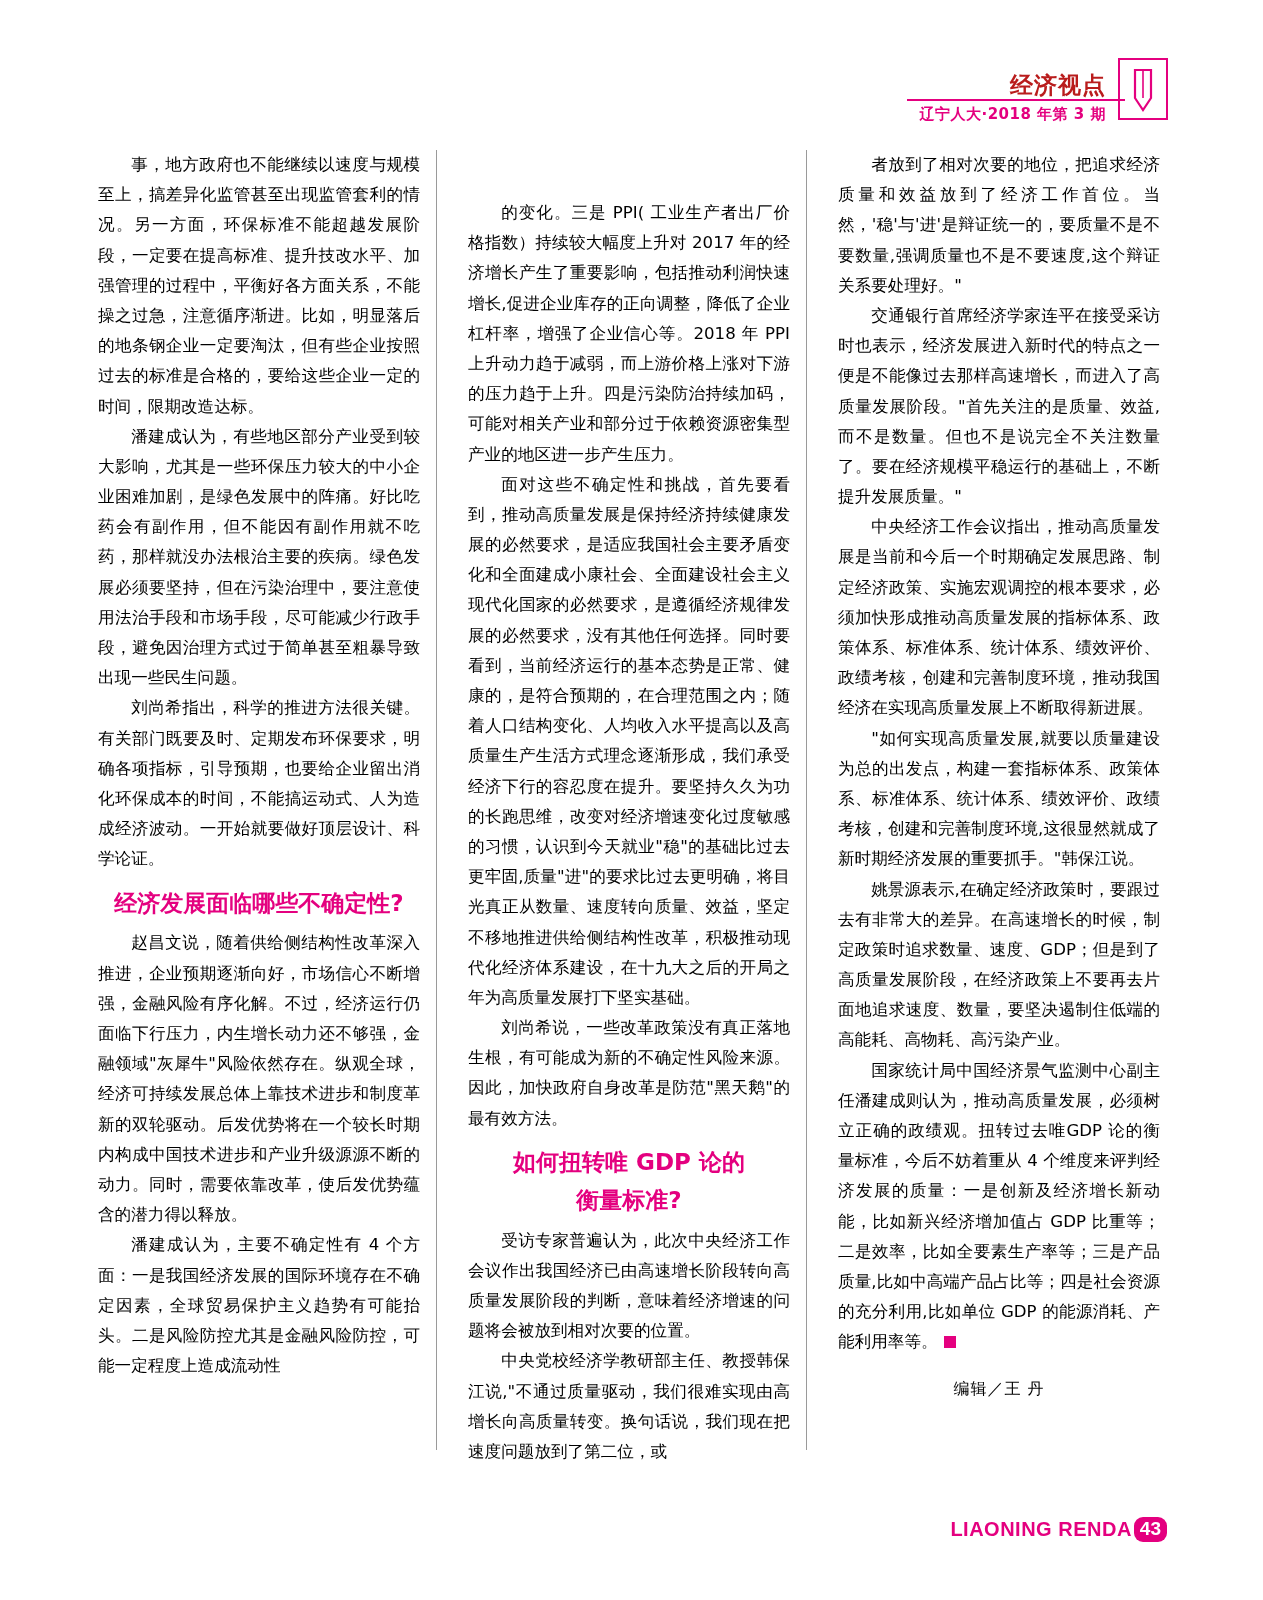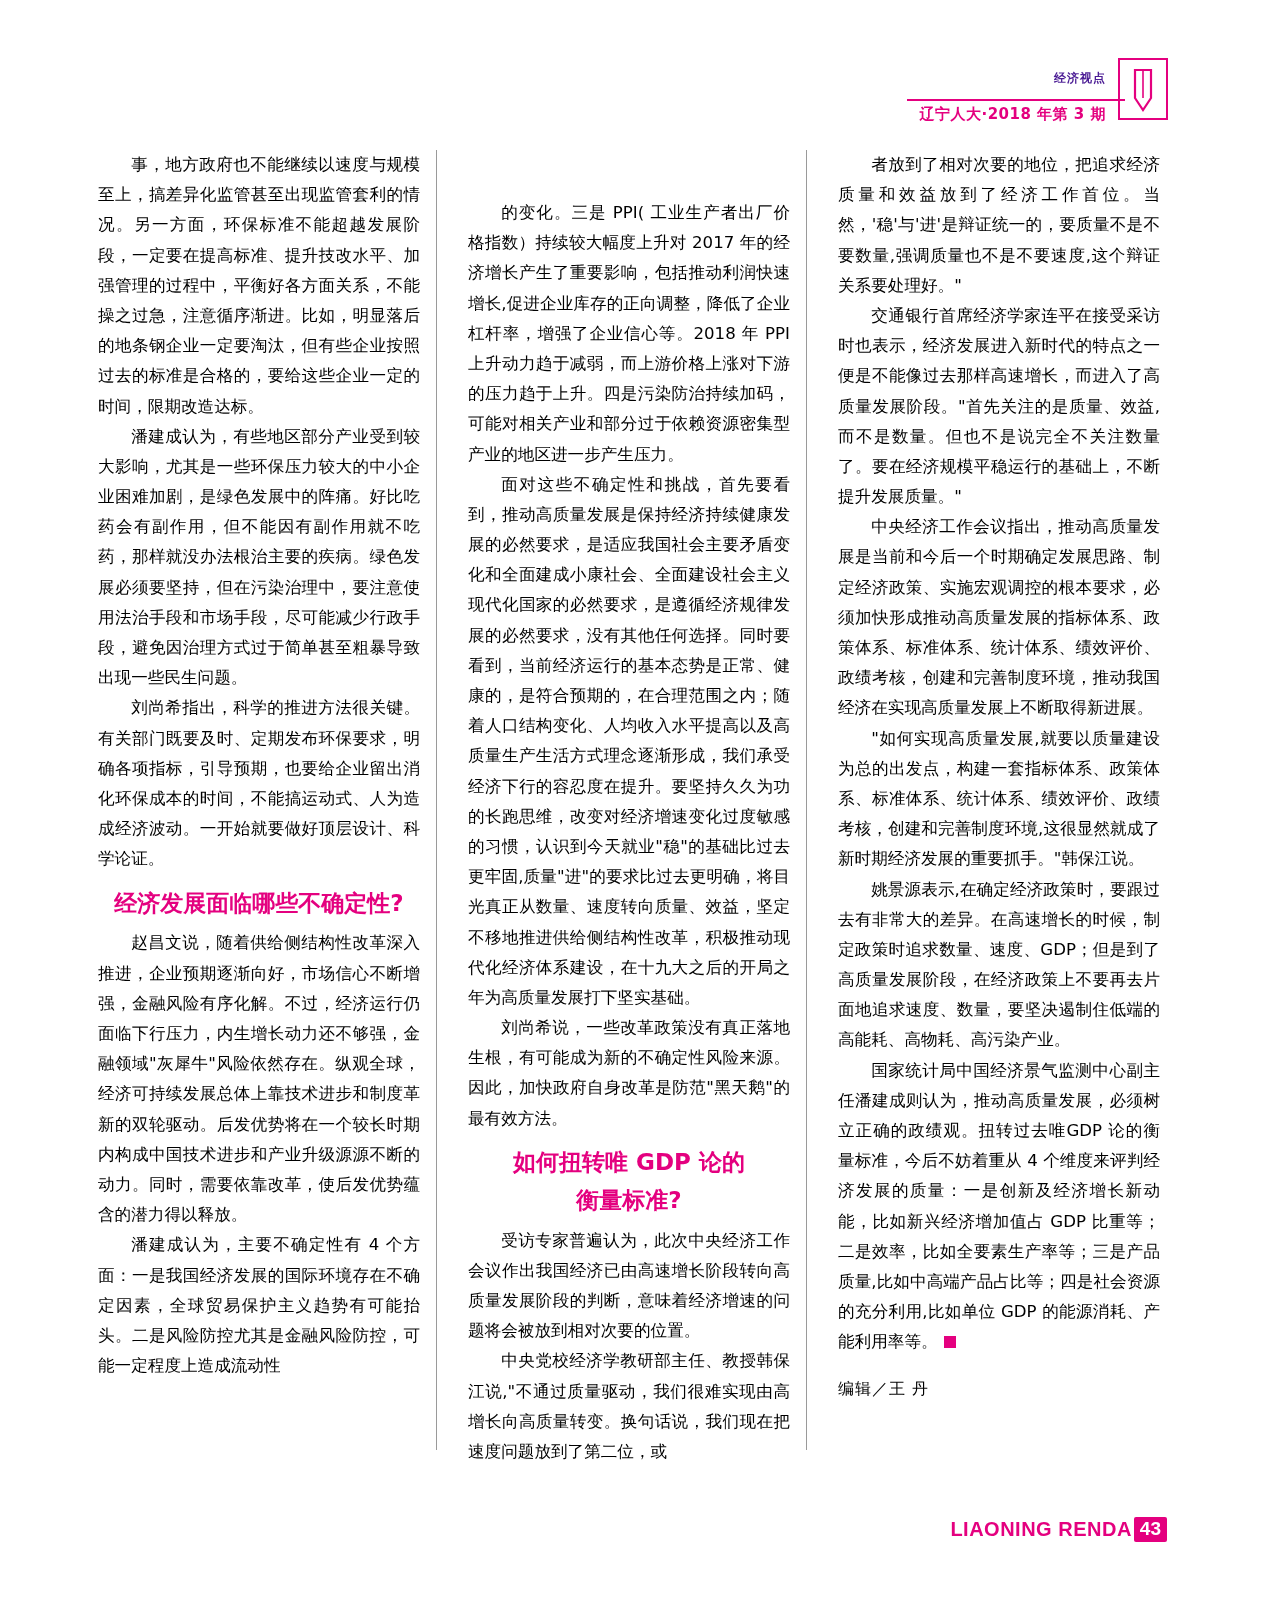--- a/index.html
+++ b/index.html
@@ -34,23 +34,23 @@
     top: 47px;
     left: -1px;
     width: 218px;
     height: 2px;
     background: #e4007f;
   }
   .header-title {
     position: absolute;
     top: 18px;
     right: 62px;
-    font-size: 12px;
+    font-size: 23px;
     letter-spacing: 1px;
-    color: #4c1d95;
+    color: #b91c1c;
     font-weight: bold;
     white-space: nowrap;
     text-align: center;
   }
   .header-sub {
     position: absolute;
     top: 53px;
     right: 62px;
     font-size: 15px;
     color: #e4007f;
@@ -96,21 +96,21 @@
     text-indent: 0;
     text-align: center;
     color: #e4007f;
     font-weight: bold;
     font-size: 23px;
     margin: 10px 0 6px 0;
     line-height: 1.65;
   }
   .col p.byline {
     text-indent: 0;
-    text-align: left;
+    text-align: center;
     margin-top: 16px;
     font-size: 16px;
     letter-spacing: 1px;
   }
   .endmark {
     display: inline-block;
     width: 12px;
     height: 12px;
     background: #e4007f;
     margin-left: 6px;
@@ -144,21 +144,21 @@
     font-family: "Liberation Sans", sans-serif;
   }
   .footer-page {
     margin-left: 2px;
     background: #e4007f;
     color: #fff;
     font-size: 19px;
     font-weight: bold;
     padding: 1px 6px 2px 6px;
     font-family: "Liberation Sans", sans-serif;
-    border-radius: 2px;
+    border-radius: 9px;
   }
 </style>
 </head>
 <body>
 
 <div class="page">
 
   <div class="header">
     <div class="header-rule"></div>
     <div class="header-title">经济视点</div>

